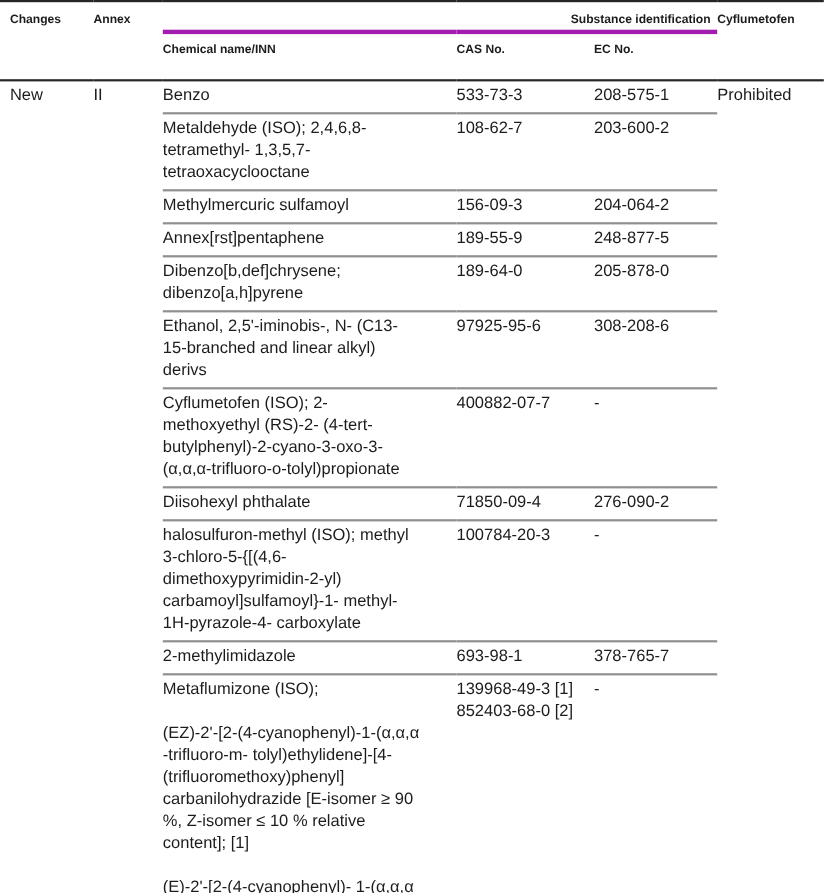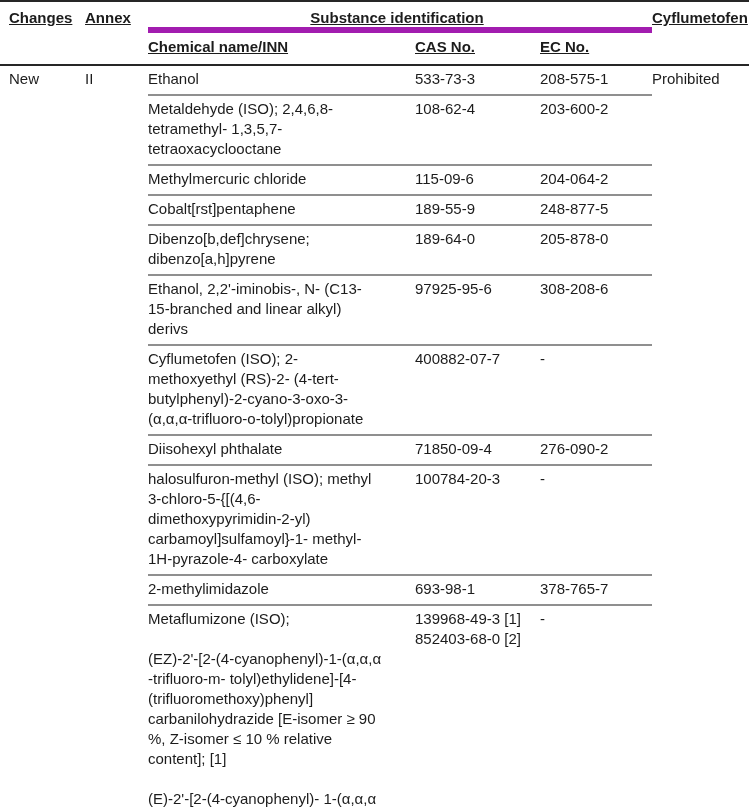--- a/index.html
+++ b/index.html
@@ -22,35 +22,34 @@
   }
   col.c-changes { width: 85px; }
   col.c-annex   { width: 63px; }
   col.c-chem    { width: 267px; }
   col.c-cas     { width: 125px; }
   col.c-ec      { width: 112px; }
   col.c-restr   { width: 97px; }
 
   th {
     font-weight: bold;
-    font-size: 15px;
+    font-size: 11px;
     line-height: 18px;
     text-align: left;
     vertical-align: top;
     padding: 7px 6px 2px 0;
-    text-decoration: underline;
   }
   th.first, td.first { padding-left: 9px; }
   th.span-head {
-    text-align: center;
-    border-bottom: 6px solid #a21caf;
+    text-align: right;
+    border-bottom: 4px solid #a21caf;
     padding-bottom: 0;
   }
   th.hd-bottom { border-bottom: 2px solid #262626; }
-  thead tr.subhead th { padding: 5px 6px 8px 0; }
+  thead tr.subhead th { padding: 5px 6px 18px 0; }
 
   td {
     font-size: 15px;
     line-height: 20px;
     vertical-align: top;
     padding: 3px 8px 5px 0;
   }
   td.pre { white-space: pre-line; }
   tr.body-row td.sep { border-bottom: 2px solid #8f8f8f; }
   td.restr { padding-right: 0; }
@@ -77,64 +76,64 @@
     <tr class="subhead">
       <th class="hd-bottom">Chemical name/INN</th>
       <th class="hd-bottom">CAS No.</th>
       <th class="hd-bottom">EC No.</th>
     </tr>
   </thead>
   <tbody>
       <tr class="body-row">
     <td class="first">New</td>
     <td>II</td>
-    <td class="sep pre">Ethanol</td>
+    <td class="sep pre">Benzo</td>
     <td class="sep pre">533-73-3</td>
     <td class="sep">208-575-1</td>
     <td class="restr">Prohibited</td>
   </tr>
       <tr class="body-row">
     <td class="first"></td>
     <td></td>
     <td class="sep pre">Metaldehyde (ISO); 2,4,6,8-
 tetramethyl- 1,3,5,7-
 tetraoxacyclooctane</td>
-    <td class="sep pre">108-62-4</td>
+    <td class="sep pre">108-62-7</td>
     <td class="sep">203-600-2</td>
     <td class="restr"></td>
   </tr>
       <tr class="body-row">
     <td class="first"></td>
     <td></td>
-    <td class="sep pre">Methylmercuric chloride</td>
-    <td class="sep pre">115-09-6</td>
+    <td class="sep pre">Methylmercuric sulfamoyl</td>
+    <td class="sep pre">156-09-3</td>
     <td class="sep">204-064-2</td>
     <td class="restr"></td>
   </tr>
       <tr class="body-row">
     <td class="first"></td>
     <td></td>
-    <td class="sep pre">Cobalt[rst]pentaphene</td>
+    <td class="sep pre">Annex[rst]pentaphene</td>
     <td class="sep pre">189-55-9</td>
     <td class="sep">248-877-5</td>
     <td class="restr"></td>
   </tr>
       <tr class="body-row">
     <td class="first"></td>
     <td></td>
     <td class="sep pre">Dibenzo[b,def]chrysene;
 dibenzo[a,h]pyrene</td>
     <td class="sep pre">189-64-0</td>
     <td class="sep">205-878-0</td>
     <td class="restr"></td>
   </tr>
       <tr class="body-row">
     <td class="first"></td>
     <td></td>
-    <td class="sep pre">Ethanol, 2,2'-iminobis-, N- (C13-
+    <td class="sep pre">Ethanol, 2,5'-iminobis-, N- (C13-
 15-branched and linear alkyl)
 derivs</td>
     <td class="sep pre">97925-95-6</td>
     <td class="sep">308-208-6</td>
     <td class="restr"></td>
   </tr>
       <tr class="body-row">
     <td class="first"></td>
     <td></td>
     <td class="sep pre">Cyflumetofen (ISO); 2-

